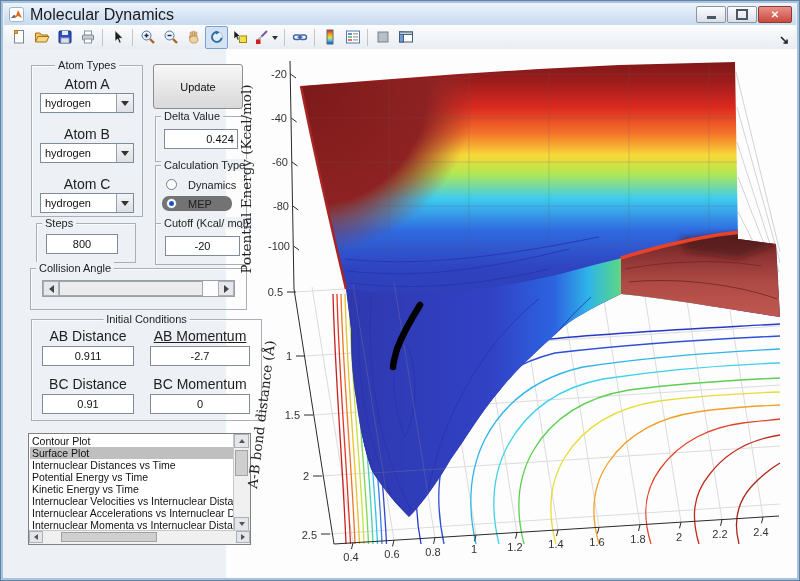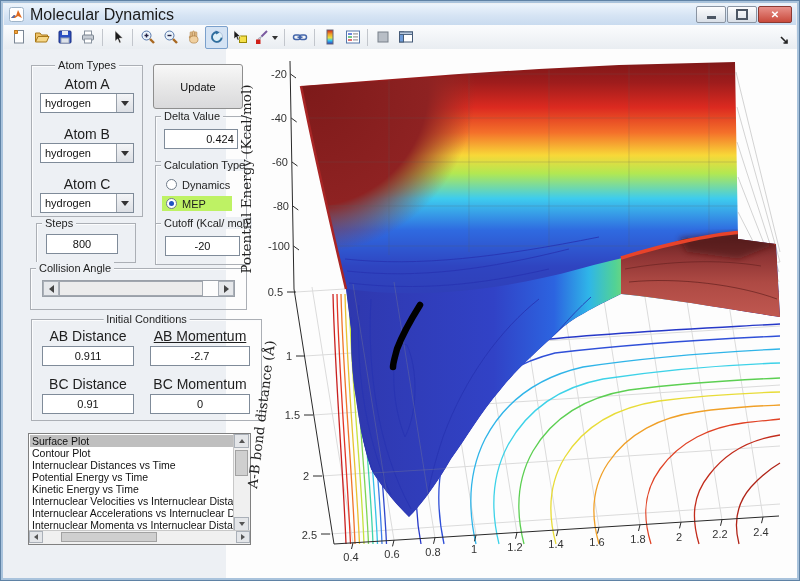--- a/index.html
+++ b/index.html
@@ -40,22 +40,22 @@
          text-align:center;line-height:18px;height:20px;box-sizing:border-box;}
   .combo{position:absolute;height:20px;background:#fff;border:1px solid #7F8B99;box-sizing:border-box;}
   .combo .cval{position:absolute;left:4px;top:0;font-size:11px;line-height:18px;color:#111;}
   .combo .cbtn{position:absolute;right:0;top:0;width:16px;height:100%;
                background:linear-gradient(#F4F5F7,#DCDFE4);border-left:1px solid #98A0AA;
                display:flex;align-items:center;justify-content:center;}
   .tri-d{width:0;height:0;border-left:4px solid transparent;border-right:4px solid transparent;border-top:5px solid #333;}
   .btn{position:absolute;border:1px solid #8E8E8E;border-radius:3px;
        background:linear-gradient(#F8F8F8,#E9E9E9 45%,#D9D9DB);font-size:11px;color:#111;
        display:flex;align-items:center;justify-content:center;}
-  .radio-row{position:absolute;display:flex;align-items:center;gap:5px;height:15px;padding:0 4px;}
-  .radio-row.sel{background:#bef264;}
+  .radio-row{position:absolute;display:flex;align-items:center;gap:11px;height:15px;padding:0 4px;}
+  .radio-row.sel{background:#737373;border-radius:7px;}
   .rdot{width:11px;height:11px;border-radius:50%;border:1px solid #707C8A;background:#fff;position:relative;box-sizing:border-box;}
   .rdot.on::after{content:"";position:absolute;left:2px;top:2px;width:5px;height:5px;border-radius:50%;background:#1F53C2;}
   .radio-row span{font-size:11px;color:#1e1e1e;}
   
   .slider{position:absolute;height:17px;border:1px solid #9AA0A8;background:#FDFDFD;box-sizing:border-box;}
   .s-arrow{position:absolute;top:0;width:16px;height:100%;background:#E6E8EB;border:0;
            display:flex;align-items:center;justify-content:center;box-sizing:border-box;border:1px solid #AAB0B8;}
   .s-thumb{position:absolute;top:0;height:100%;background:#ECECEC;border:1px solid #A0A6AE;box-sizing:border-box;}
   .tri-l{width:0;height:0;border-top:4px solid transparent;border-bottom:4px solid transparent;border-right:5px solid #444;}
   .tri-r{width:0;height:0;border-top:4px solid transparent;border-bottom:4px solid transparent;border-left:5px solid #444;}
@@ -313,22 +313,22 @@
         <div class="field" style="left:10px;top:26px;width:92px;">0.911</div>
         <div class="field" style="left:118px;top:26px;width:100px;">-2.7</div>
         <div class="ctl-label" style="left:10px;top:56px;width:92px;">BC Distance (A)</div>
         <div class="ctl-label" style="left:118px;top:56px;width:100px;">BC Momentum</div>
         <div class="field" style="left:10px;top:74px;width:92px;">0.91</div>
         <div class="field" style="left:118px;top:74px;width:100px;">0</div>
       </div>
 
       <div class="listbox">
         <div class="lrows">
+          <div class="lrow">Contour Plot</div>
           <div class="lrow sel">Surface Plot</div>
-          <div class="lrow">Contour Plot</div>
           <div class="lrow">Internuclear Distances vs Time</div>
           <div class="lrow">Potential Energy vs Time</div>
           <div class="lrow">Kinetic Energy vs Time</div>
           <div class="lrow">Internuclear Velocities vs Internuclear Distance</div>
           <div class="lrow">Internuclear Accelerations vs Internuclear Distance</div>
           <div class="lrow">Internuclear Momenta vs Internuclear Distance</div>
         </div>
         <div class="vscroll">
           <div class="sb-btn" style="left:0;top:0;width:15px;height:14px;">
                 <span class="mini-tri-u"></span>

